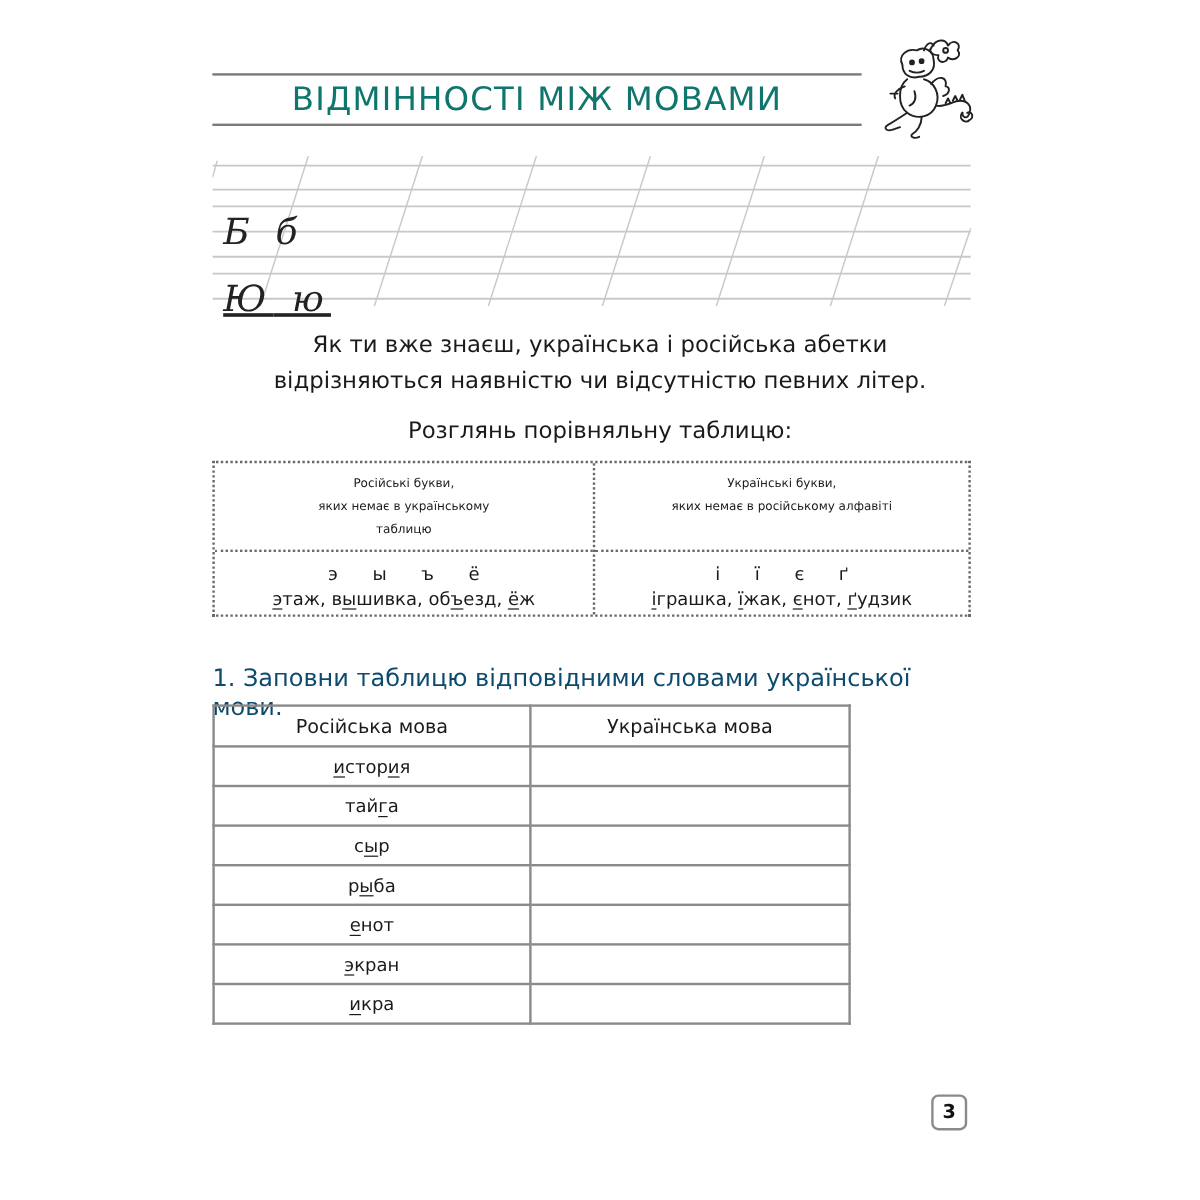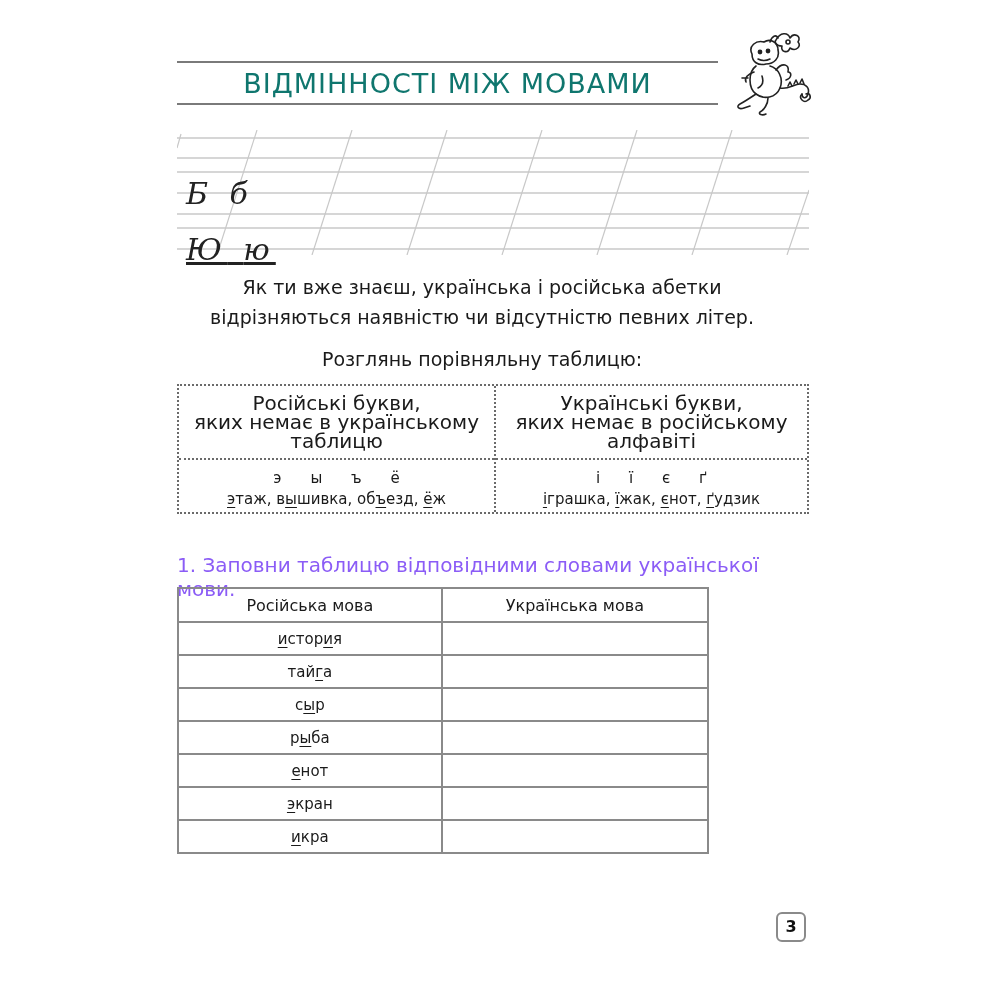--- a/index.html
+++ b/index.html
@@ -11,39 +11,39 @@
     .title { position: absolute; left: 177px; width: 541px; top: 68px; text-align: center;
              font-size: 27px; letter-spacing: 1px; font-family: "DejaVu Sans", sans-serif; color: #0f766e; }
     .mascot { position: absolute; left: 718px; top: 28px; width: 100px; height: 90px; }
 
     
     .grid { position: absolute; left: 177px; top: 130px; width: 632px; height: 125px; }
     .cursive { position: absolute; font-family: "DejaVu Serif", serif; font-style: italic;
                font-size: 30px; color: #222; letter-spacing: 6px; margin-top: 36px; }
 
     
-    .para { position: absolute; left: 152px; width: 660px; text-align: center;
+    .para { position: absolute; left: 170px; width: 660px; text-align: center;
             font-size: 19px; line-height: 30px; color: #1a1a1a; }
 
     
     .cmp { position: absolute; left: 177px; top: 384px; width: 632px; height: 130px;
            border: 2px dotted #6a6a6a; box-sizing: border-box; }
     .cmp-col { position: absolute; top: 0; height: 100%; }
     .cmp-col.left { left: 0; width: 315px; border-right: 2px dotted #6a6a6a; }
     .cmp-col.right { left: 317px; width: 311px; }
     .cmp-head { position: absolute; left: 0; right: 0; top: 0; height: 74px;
-                border-bottom: 2px dotted #6a6a6a; text-align: center; font-size: 20px;
+                border-bottom: 2px dotted #6a6a6a; text-align: center; font-size: 10px;
                 line-height: 19px; padding-top: 8px; box-sizing: border-box; }
     .cmp-body { position: absolute; left: 0; right: 0; top: 76px; bottom: 0; text-align: center;
                 font-size: 15px; line-height: 21px; padding-top: 6px; box-sizing: border-box; }
     .letters span { display: inline-block; margin: 0 12px; }
     .u { text-decoration: underline; text-underline-offset: 3px; }
 
     
-    .task { position: absolute; left: 177px; top: 553px; width: 640px; font-size: 20px; color: #8b5cf6; }
+    .task { position: absolute; left: 177px; top: 553px; width: 640px; font-size: 20px; color: #0c4a6e; }
 
     table.ex { position: absolute; left: 177px; top: 587px; width: 532px; border-collapse: collapse; }
     table.ex td, table.ex th { border: 2px solid #8a8a8a; height: 31px; padding: 0; text-align: center;
                                font-size: 15px; font-weight: normal; color: #1a1a1a; }
     table.ex th { font-size: 16px; height: 32px; }
     table.ex td.ru { width: 315px; }
     table.ex td.ua { width: 315px; }
 
     
     .pageno { position: absolute; left: 776px; top: 912px; width: 30px; height: 30px; box-sizing: border-box;

